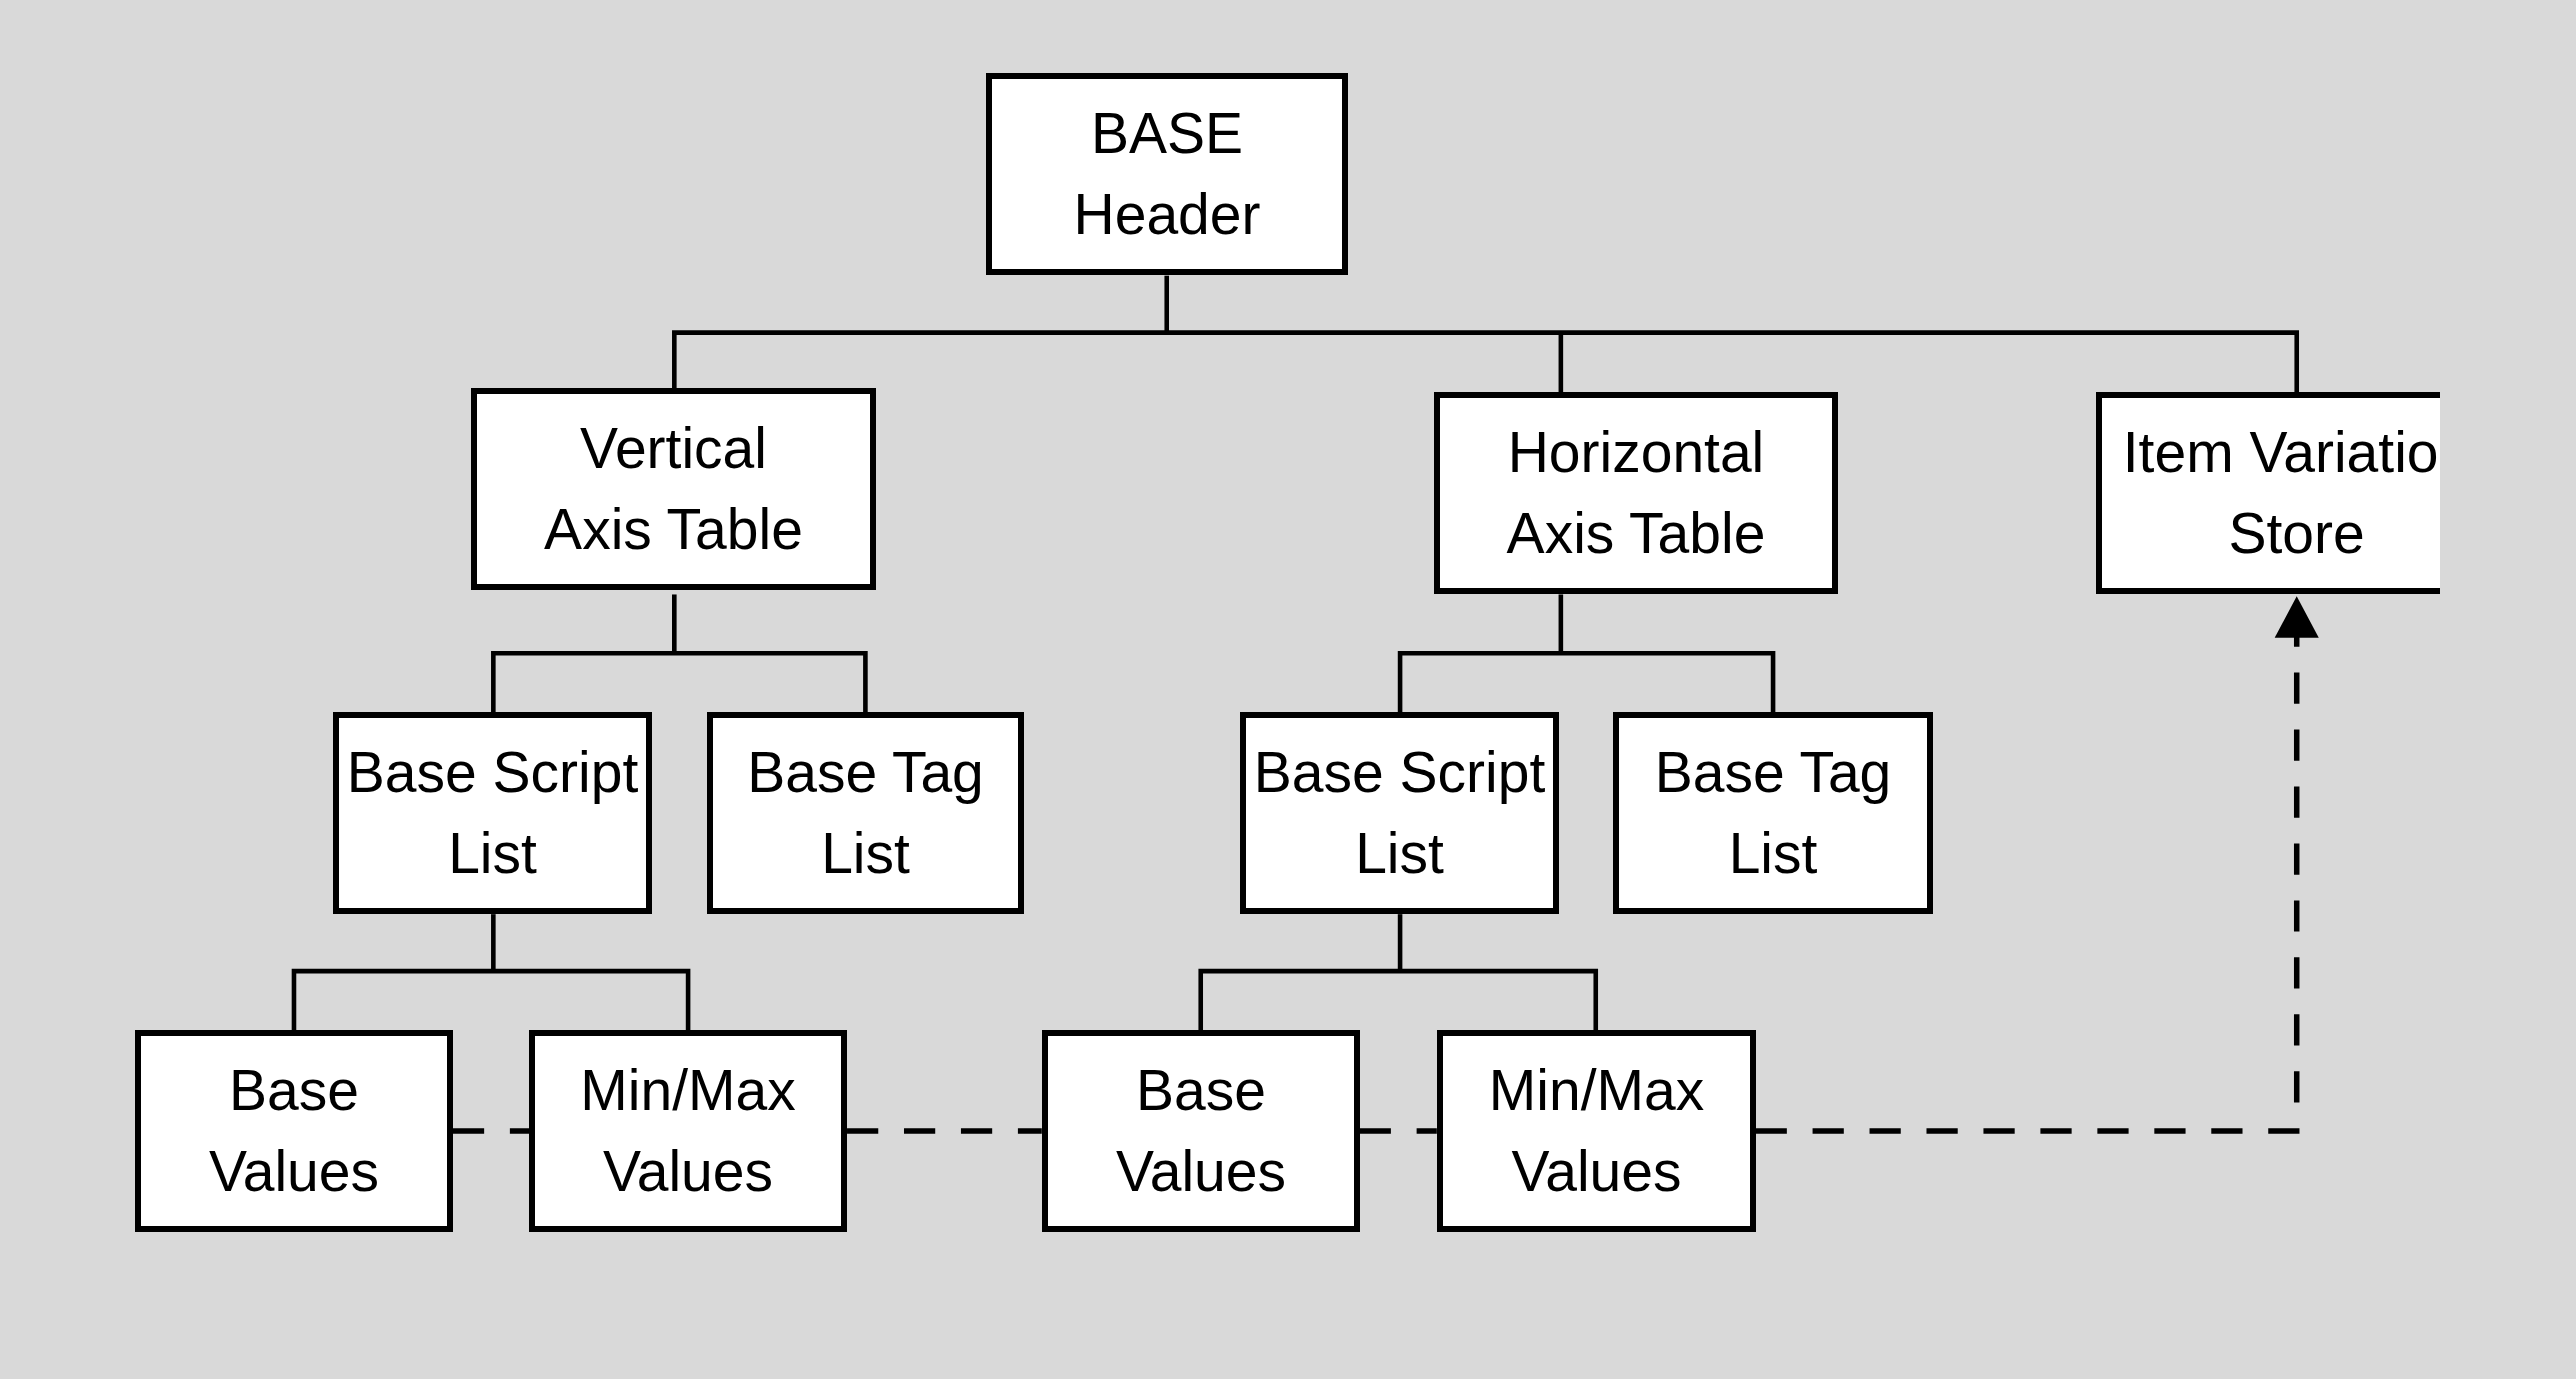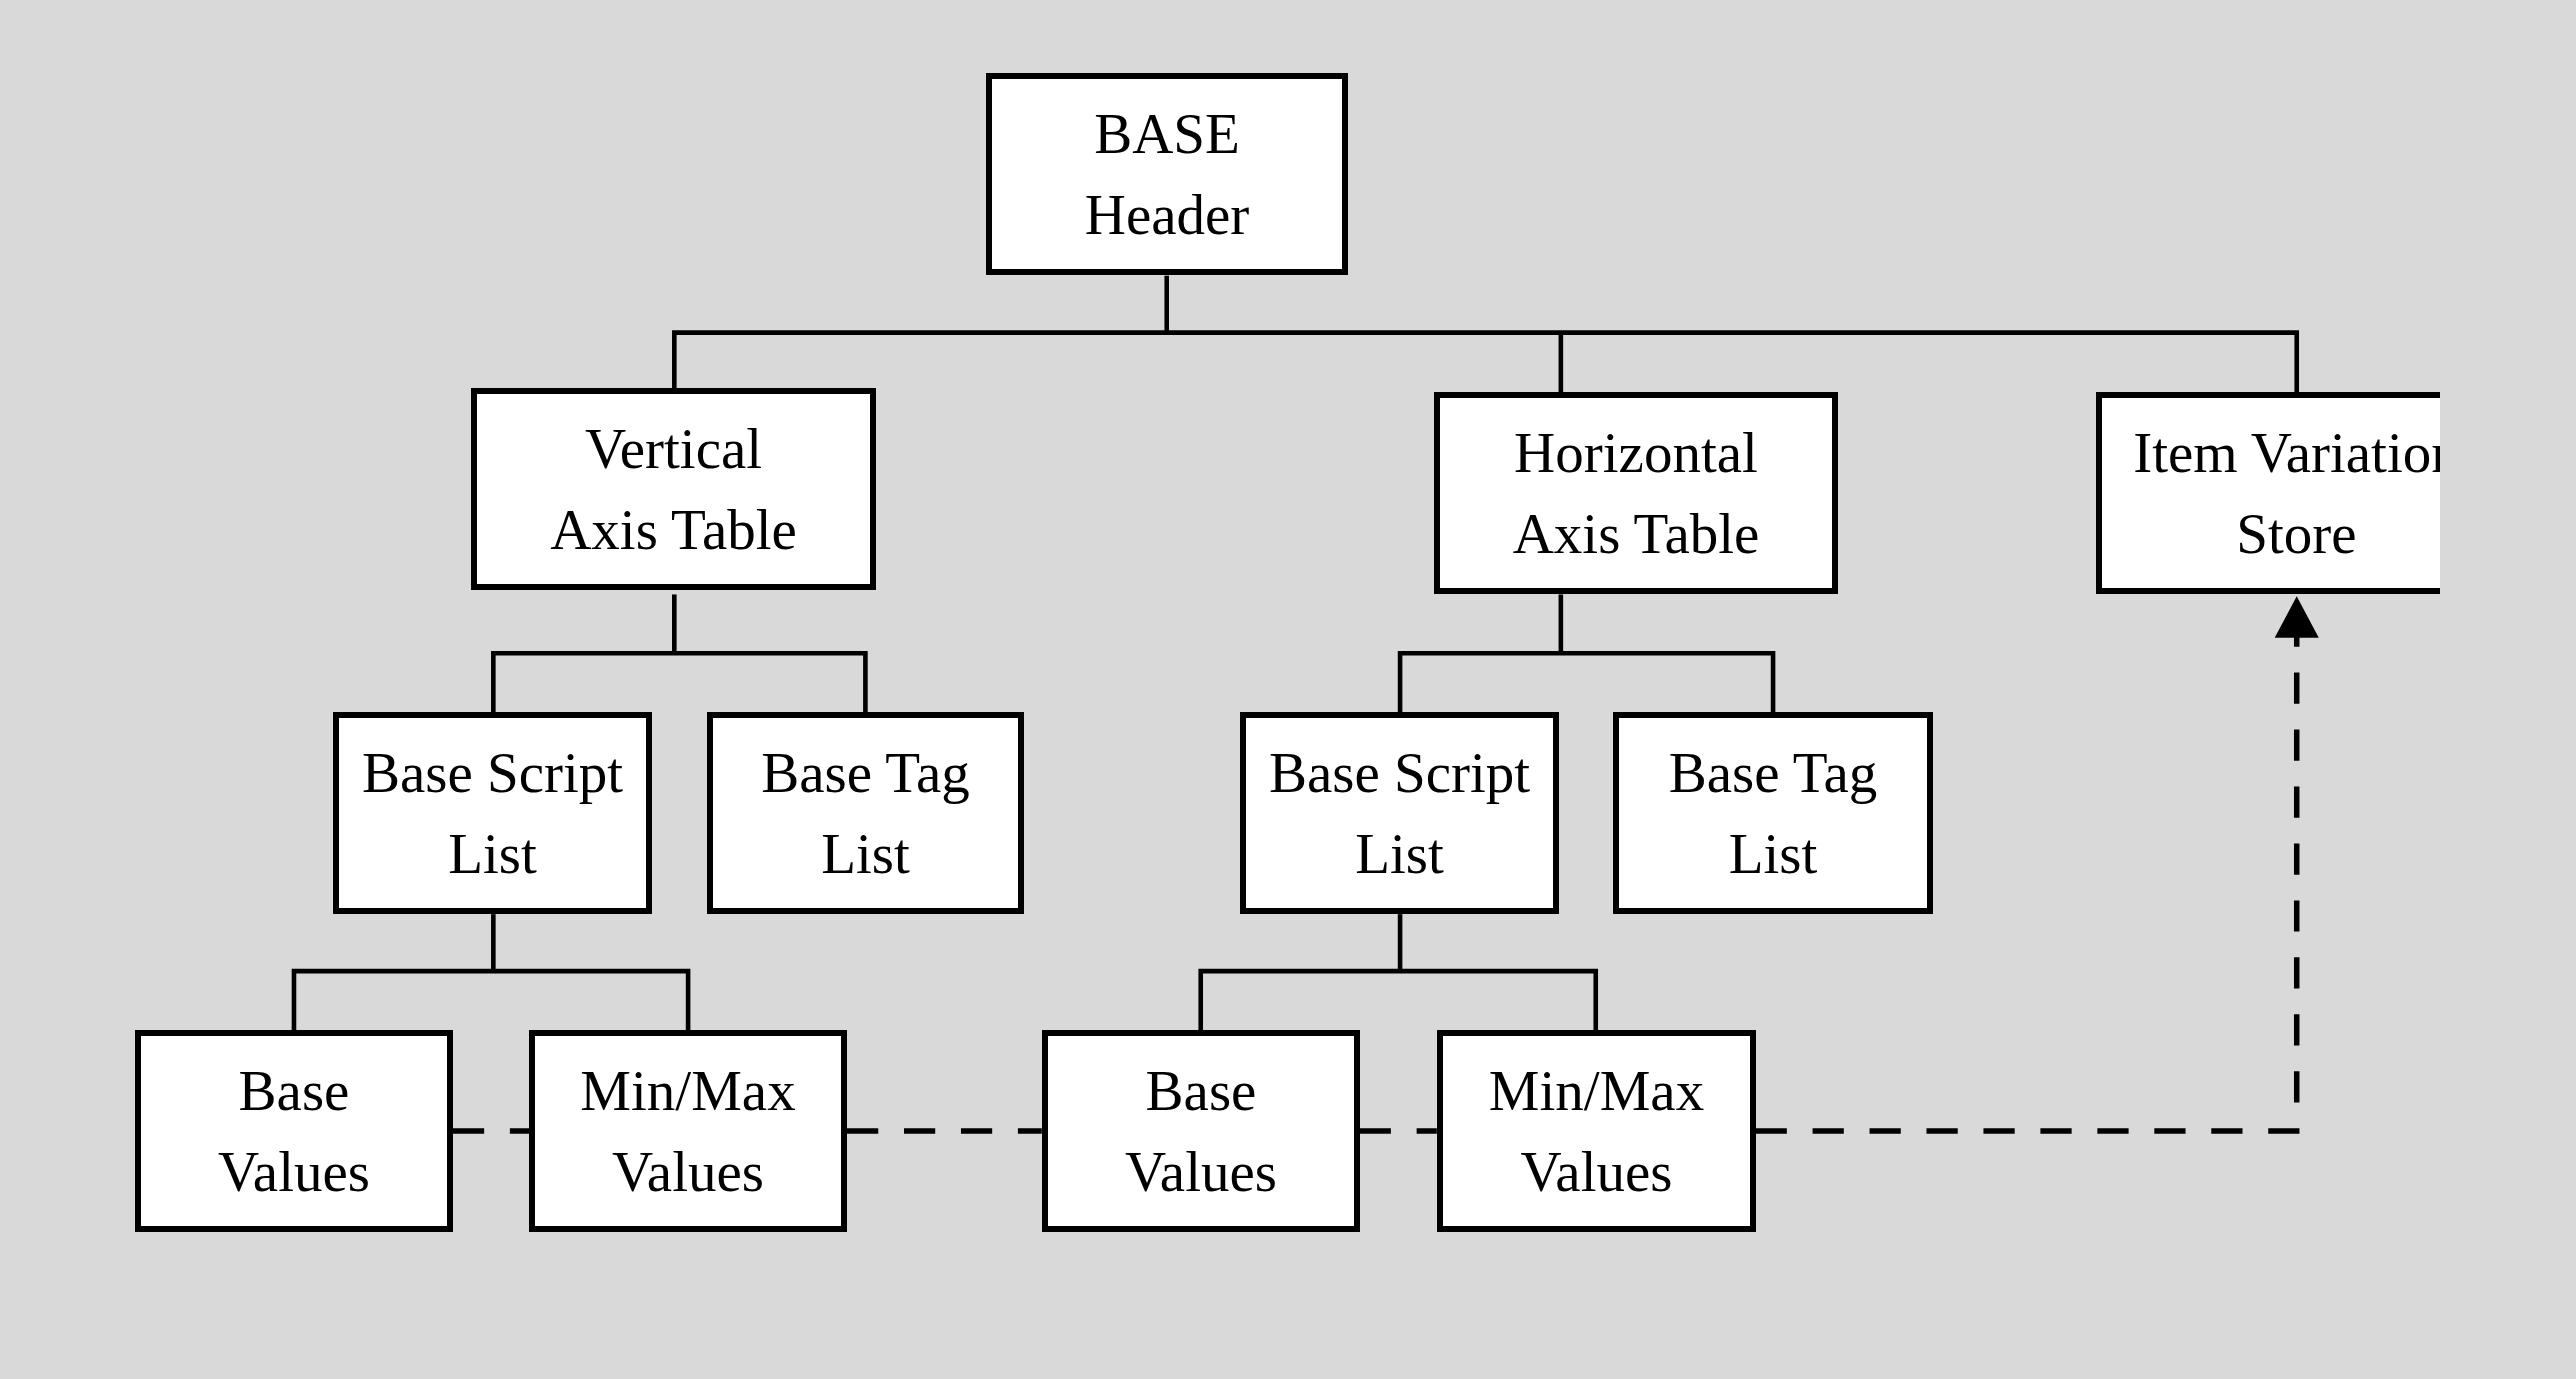--- a/index.html
+++ b/index.html
@@ -5,21 +5,21 @@
   html, body {
     margin: 0;
     padding: 0;
     background: #d9d9d9;
   }
   .canvas {
     position: relative;
     width: 2440px;
     height: 1380px;
     background: #d9d9d9;
-    font-family: Liberation Serif, serif;
+    font-family: Liberation Sans, sans-serif;
     overflow: hidden;
   }
   .connector-layer {
     position: absolute;
     left: 0;
     top: 0;
     width: 2576px;
     height: 1380px;
   }
   .node {

